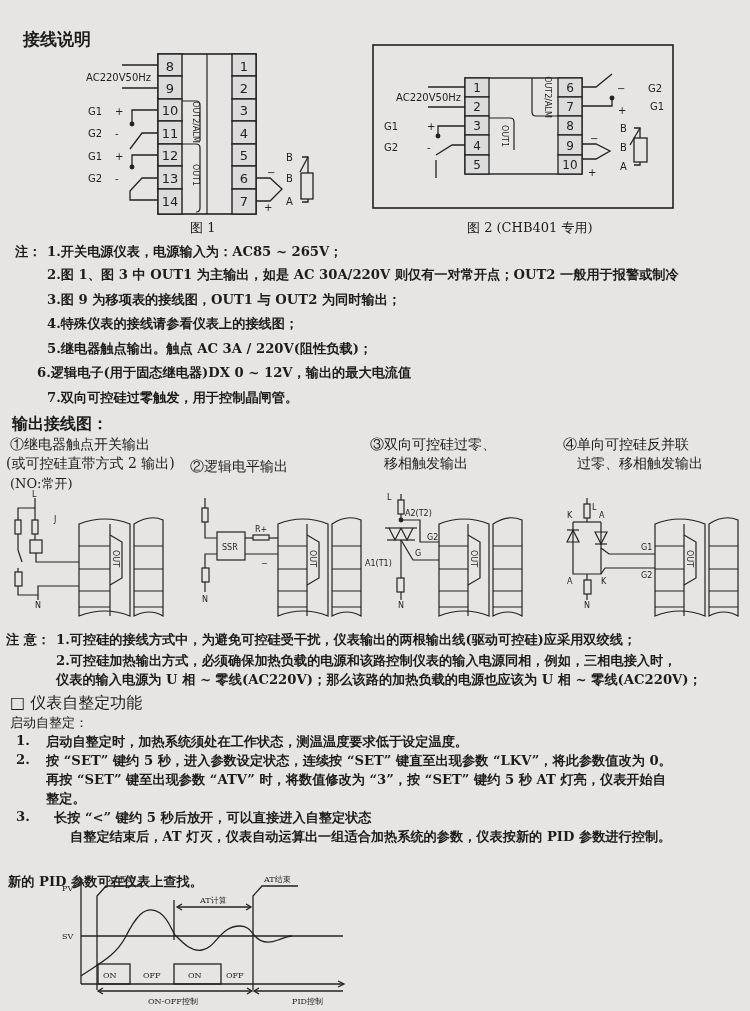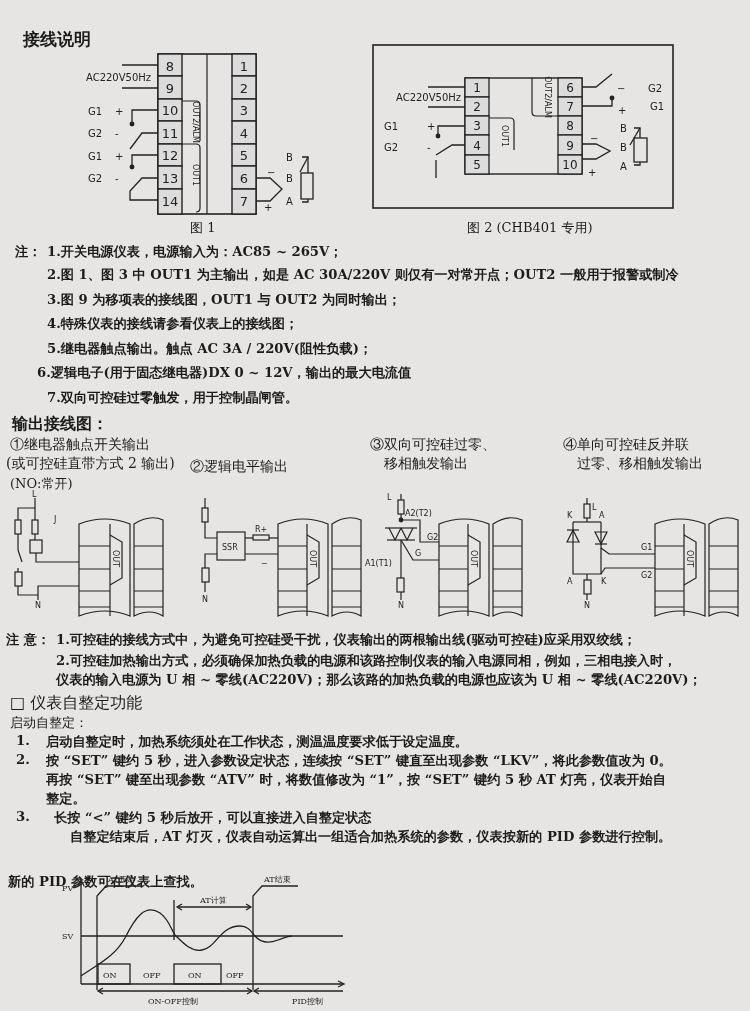--- a/index.html
+++ b/index.html
@@ -327,21 +327,21 @@
 <div class="abs note-line" style="left:56px;top:671px;">仪表的输入电源为 U 相 ~ 零线(AC220V)；那么该路的加热负载的电源也应该为 U 相 ~ 零线(AC220V)；</div>
 
 <div class="abs sans" style="left:10px;top:693px;font-size:16px;">□ 仪表自整定功能</div>
 <div class="abs sub" style="left:10px;top:714px;font-size:13px;">启动自整定：</div>
 
 <div class="abs note-line" style="left:16px;top:733px;">1.</div>
 <div class="abs note-line" style="left:46px;top:733px;">启动自整定时，加热系统须处在工作状态，测温温度要求低于设定温度。</div>
 
 <div class="abs note-line" style="left:16px;top:752px;">2.</div>
 <div class="abs note-line" style="left:46px;top:752px;">按 “SET” 键约 5 秒，进入参数设定状态，连续按 “SET” 键直至出现参数 “LKV”，将此参数值改为 0。</div>
-<div class="abs note-line" style="left:46px;top:771px;">再按 “SET” 键至出现参数 “ATV” 时，将数值修改为 “1”，按 “SET” 键约 5 秒 AT 灯亮，仪表开始自</div>
+<div class="abs note-line" style="left:46px;top:771px;">再按 “SET” 键至出现参数 “ATV” 时，将数值修改为 “3”，按 “SET” 键约 5 秒 AT 灯亮，仪表开始自</div>
 <div class="abs note-line" style="left:46px;top:790px;">整定。</div>
 
 <div class="abs note-line" style="left:16px;top:809px;">3.</div>
 <div class="abs note-line" style="left:54px;top:809px;">长按 “&lt;” 键约 5 秒后放开，可以直接进入自整定状态</div>
 <div class="abs note-line" style="left:46px;top:828px;margin-left:24px;">自整定结束后，AT 灯灭，仪表自动运算出一组适合加热系统的参数，仪表按新的 PID 参数进行控制。</div>
 
 <div class="abs note-line" style="left:8px;top:849px;margin-top:24px;">新的 PID 参数可在仪表上查找。</div>
 
 <svg class="abs" style="left:60px;top:868px;" width="290" height="140">
   <g fill="none" stroke="#222" stroke-width="1.3">

